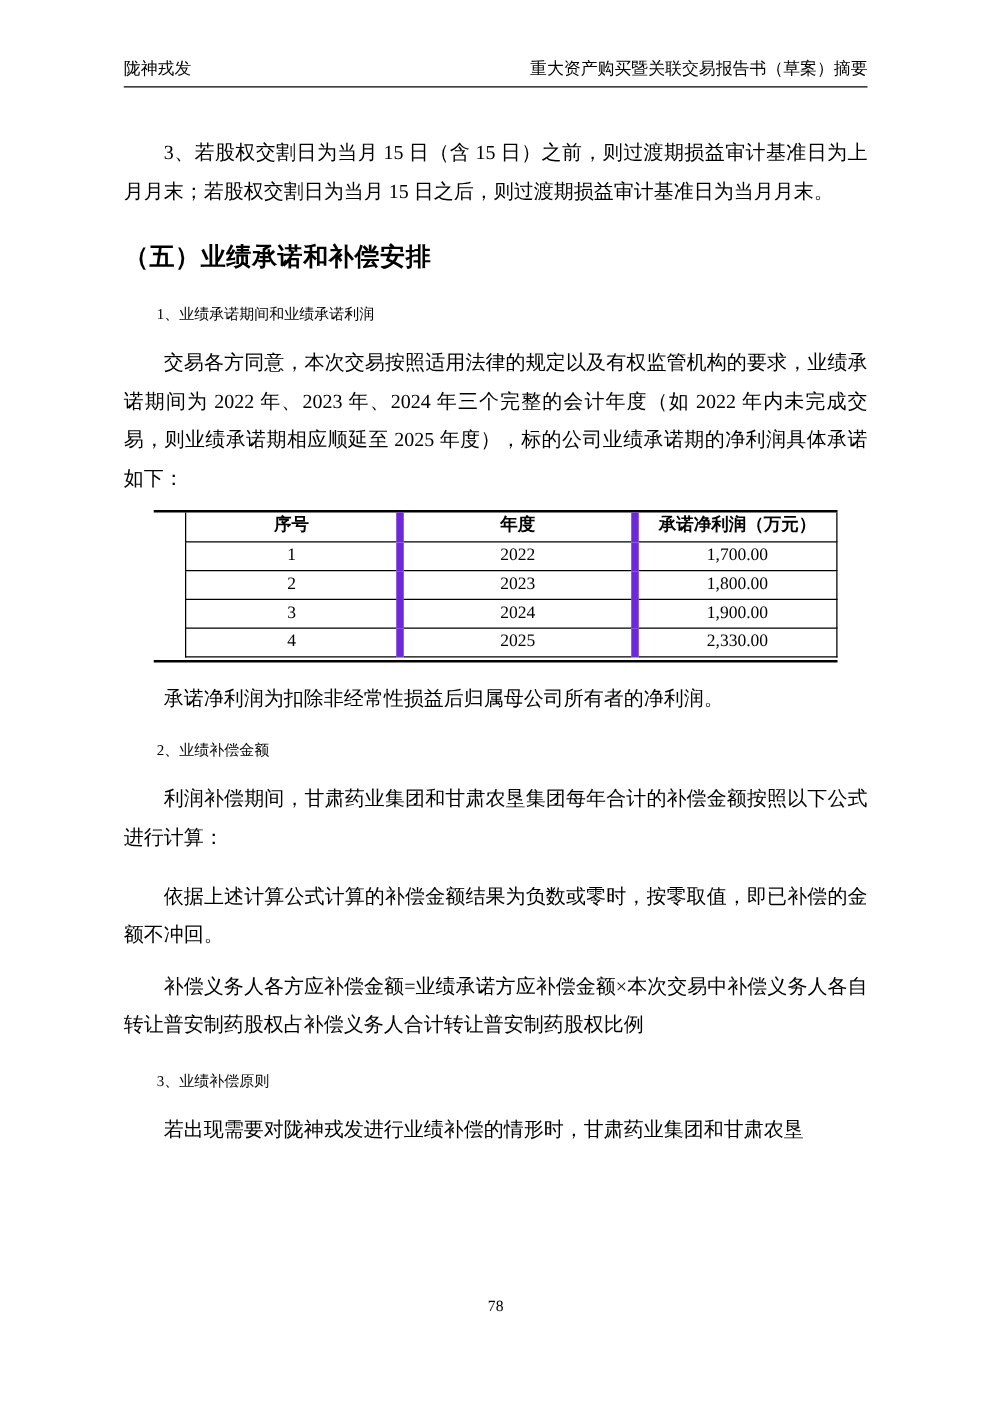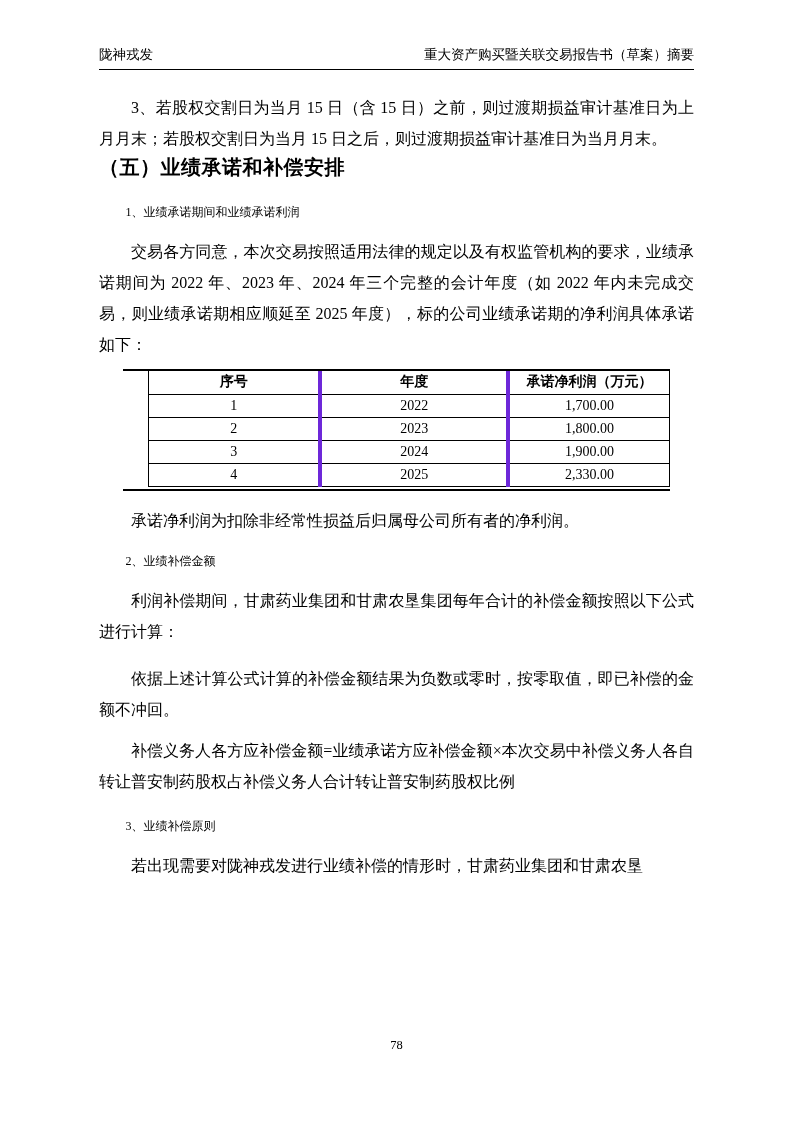--- a/index.html
+++ b/index.html
@@ -51,42 +51,42 @@
     text-indent: 2.2em;
   }
   .section-heading {
     margin: 0;
     font-family: "Liberation Sans", "DejaVu Sans", sans-serif;
     font-weight: 700;
     font-size: 20px;
     line-height: 27px;
     letter-spacing: 0.5px;
   }
-  .mt25 { margin-top: 22px; }
-  .mt24 { }
+  .mt25 { margin-top: 37px; }
+  .mt24 { margin-top: 24px; }
   .mt16 { margin-top: 16px; }
   .mt14 { margin-top: 14px; }
   .mt10 { margin-top: 10px; }
   .mt8  { margin-top: 8px; }
   .mt6  { margin-top: 6px; }
   
   .table-wrap {
     margin: 9px 24px 0 24px;
     border-top: 2.5px solid #000000;
     border-bottom: 2.5px solid #000000;
     padding-bottom: 2px;
     padding-left: 25px;
   }
   table.commit {
     width: 100%;
     border-collapse: collapse;
     table-layout: fixed;
   }
   table.commit th, table.commit td {
-    border-left: 4px solid #6d28d9;
+    border-left: 6px solid #6d28d9;
     border-right: 1px solid #000000;
     border-bottom: 1.5px solid #000000;
     height: 23px;
     padding: 0 2px;
     text-align: center;
     vertical-align: middle;
     font-size: 14px;
     line-height: 16px;
   }
   table.commit th { font-weight: 700; }

